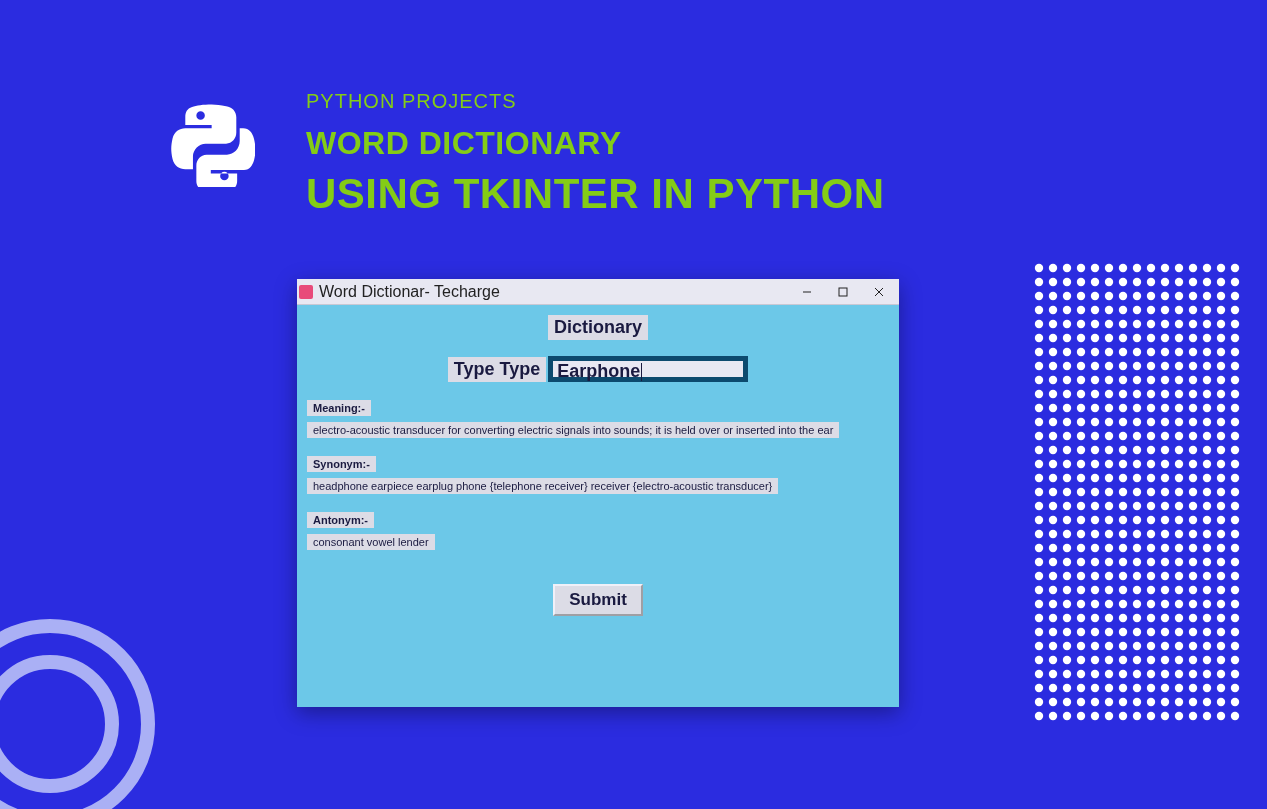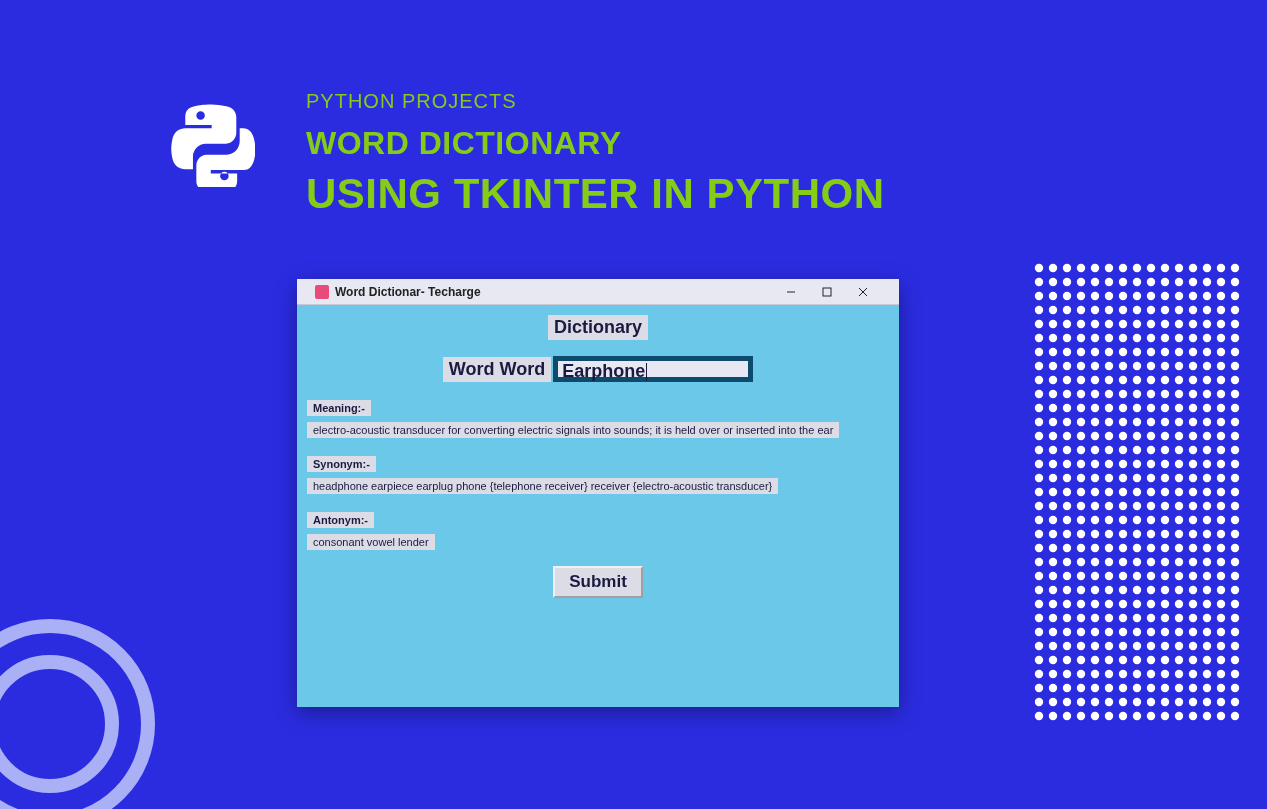--- a/index.html
+++ b/index.html
@@ -49,24 +49,23 @@
   height: 428px;
   background: #6cc8e8;
   box-shadow: 0 6px 20px rgba(0,0,0,0.35);
 }
 .titlebar {
   height: 26px;
   background: #e8e8f2;
   border-bottom: 1px solid #c8c8d4;
   display: flex;
   align-items: center;
-  padding: 0 18px;
-  font-size: 12px;
+  padding: 0 2px;
+  font-size: 16px;
   color: #222;
-  font-weight: bold;
 }
 .titlebar-icon {
   width: 14px;
   height: 14px;
   background: #e84a7a;
   border-radius: 2px;
   margin-right: 6px;
 }
 .titlebar-title { flex: 1; }
 .titlebar-btn {
@@ -139,21 +138,21 @@
 }
 .field-name {
   font-size: 11px;
   font-weight: 700;
 }
 .field-value {
   font-size: 11px;
   font-weight: 400;
   white-space: nowrap;
 }
-.submit-row { margin-top: 16px; }
+.submit-row { margin-top: 34px; }
 .tk-button {
   display: inline-block;
   background: #dcdce6;
   border: 2px outset #f0f0f8;
   color: #1a1a40;
   font-size: 17px;
   font-weight: 700;
   padding: 4px 14px;
   font-family: Arial, sans-serif;
 }
@@ -204,21 +203,21 @@
           <line x1="1" y1="1" x2="9" y2="9" stroke="#222" stroke-width="1"></line>
           <line x1="9" y1="1" x2="1" y2="9" stroke="#222" stroke-width="1"></line>
         </svg>
     </div>
   </div>
 
   <div class="app-body">
     <span class="tk-label heading-label">Dictionary</span>
 
     <div class="row">
-      <span class="tk-label type-word-label">Word Word</span>
+      <span class="tk-label type-word-label">Type Type</span>
       <div class="tk-entry"><span>Earphone</span><span class="cursor-bar"></span></div>
     </div>
 
     <div class="result-row">
       <span class="tk-label field-name">Meaning:-</span>
       <span class="tk-label field-value">electro-acoustic transducer for converting electric signals into sounds; it is held over or inserted into the ear</span>
     </div>
 
     <div class="result-row">
       <span class="tk-label field-name">Synonym:-</span>

